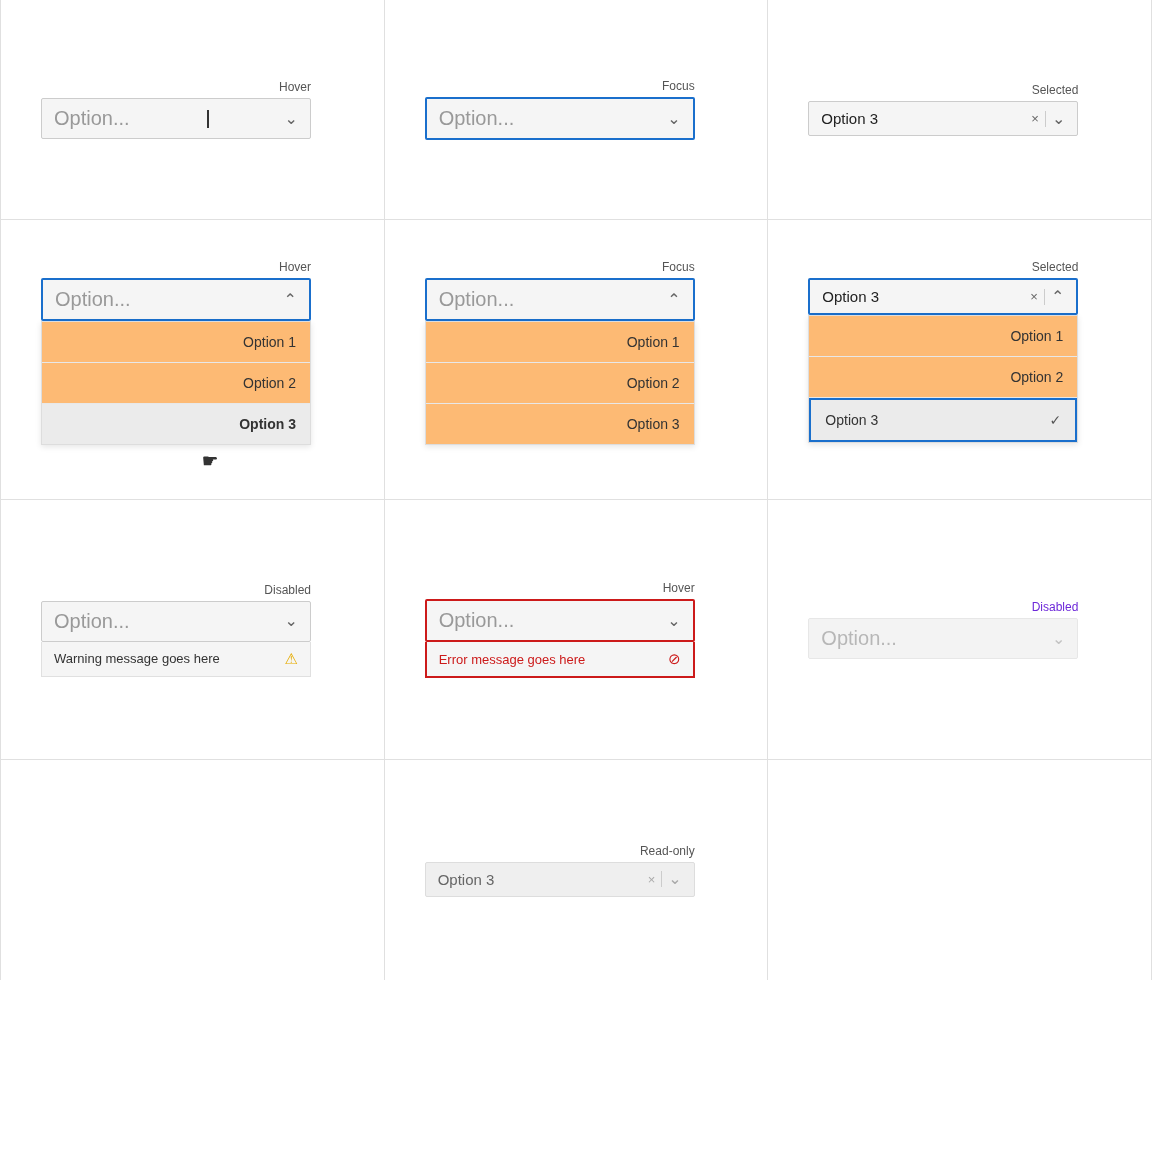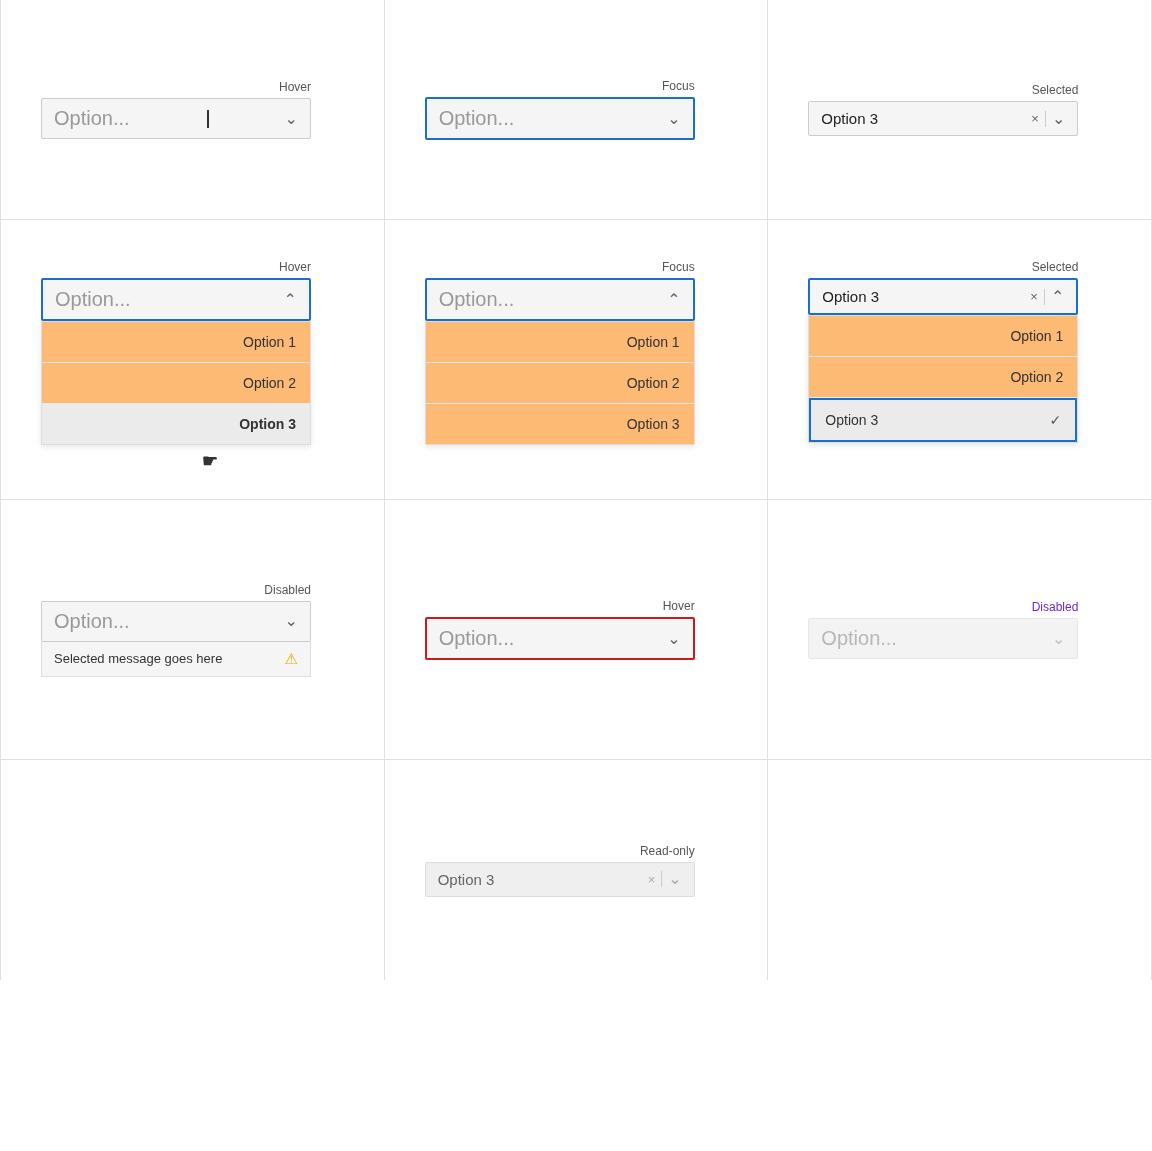--- a/index.html
+++ b/index.html
@@ -356,32 +356,36 @@
   </div>
 
   <div class="cell extra-tall">
     <div class="dropdown-wrapper">
       <span class="dropdown-label">Disabled</span>
       <div class="dropdown-box warning-state">
         <span class="dropdown-placeholder">Option...</span>
         <span class="ctrl-icon chevron-down"></span>
       </div>
       <div class="message-bar warning-bar">
-        <span>Selected message goes here</span>
+        <span>Warning message goes here</span>
         <span class="warn-icon"></span>
       </div>
     </div>
   </div>
 
   <div class="cell extra-tall">
     <div class="dropdown-wrapper">
       <span class="dropdown-label">Hover</span>
       <div class="dropdown-box error-state">
         <span class="dropdown-placeholder">Option...</span>
         <span class="ctrl-icon chevron-down"></span>
+      </div>
+      <div class="message-bar error-bar">
+        <span>Error message goes here</span>
+        <span class="error-icon"></span>
       </div>
     </div>
   </div>
 
   <div class="cell extra-tall">
     <div class="dropdown-wrapper">
       <span class="dropdown-label disabled-label">Disabled</span>
       <div class="dropdown-box disabled-state">
         <span class="dropdown-placeholder">Option...</span>
         <span class="ctrl-icon disabled-icon chevron-down"></span>

